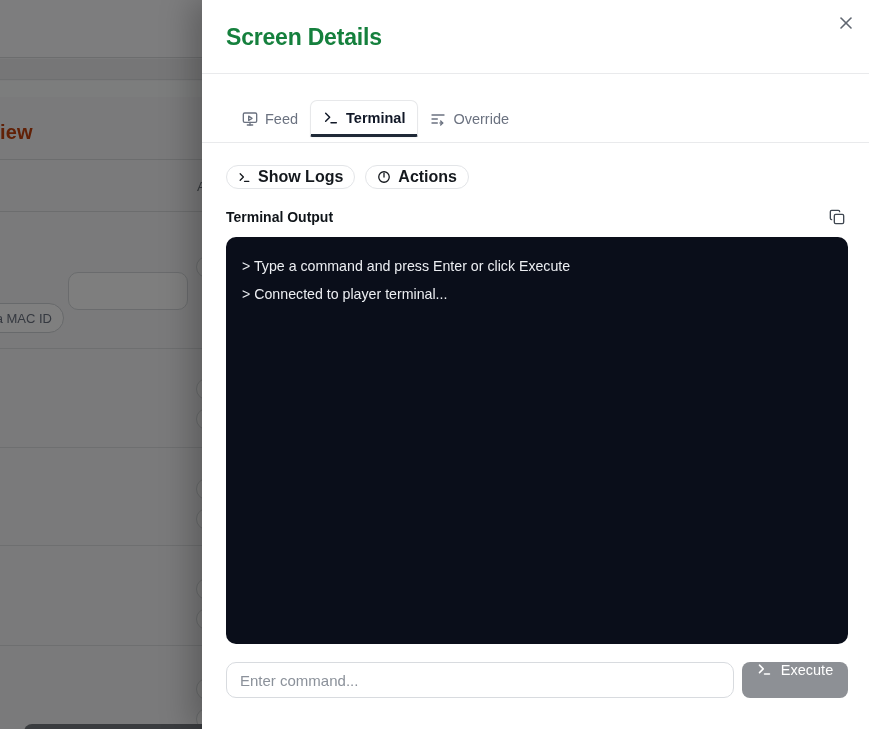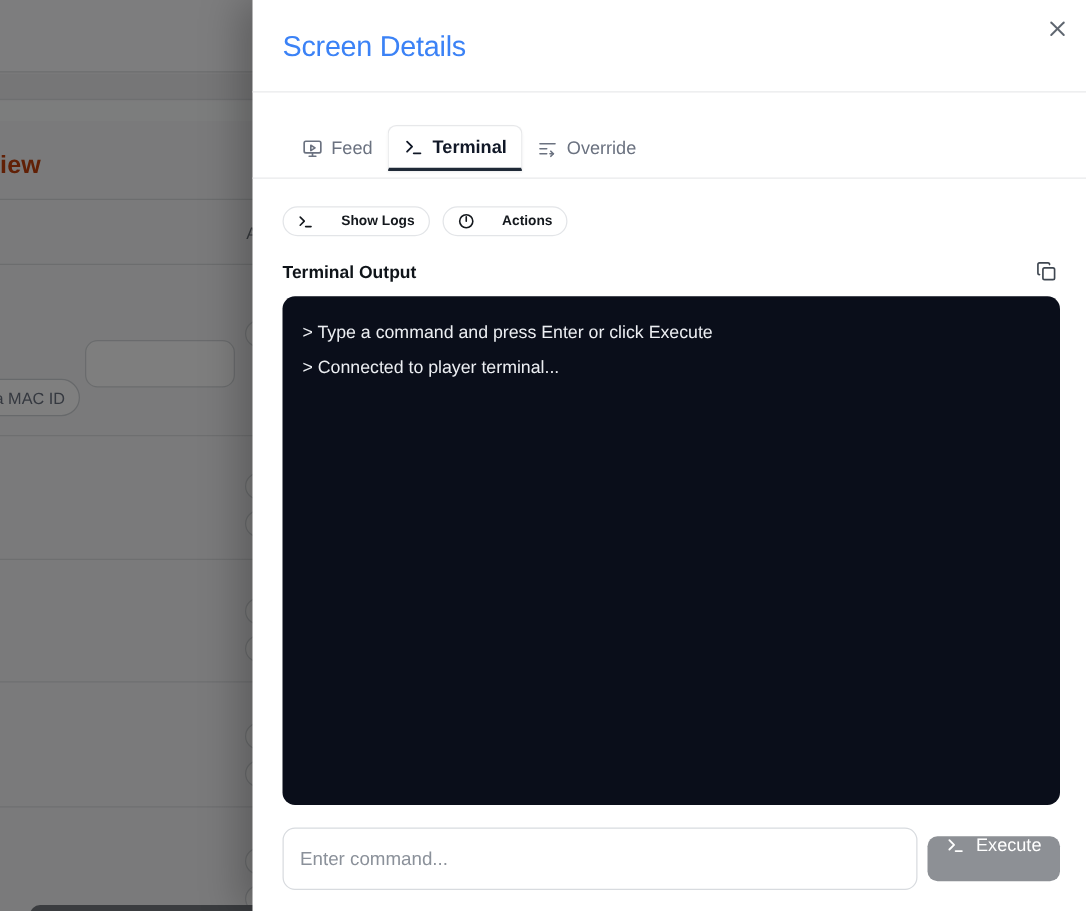--- a/index.html
+++ b/index.html
@@ -23,46 +23,46 @@
                background:#ffffff; display:flex; align-items:center; justify-content:flex-end; padding-right:11px;
                font-size:13px; color:#6b7280; }
   .u-toast { position:absolute; left:24px; top:724px; width:260px; height:10px; background:#75797e; border-radius:8px 8px 0 0; }
 
   .backdrop { position:absolute; inset:0; z-index:1; background:rgba(0,0,0,0.5); }
 
   
   .modal { position:absolute; left:202px; top:0; width:667px; height:729px; z-index:2; background:#ffffff;
            box-shadow:-10px 0 30px rgba(0,0,0,.25); display:flex; flex-direction:column; }
   .m-header { position:relative; height:74px; border-bottom:1px solid #e9eaec; padding:24px 24px 0 24px; flex:0 0 auto; }
-  .m-title { font-size:23px; font-weight:400; color:#3b82f6; letter-spacing:-.2px; }
+  .m-title { font-size:23px; font-weight:700; color:#15803d; letter-spacing:-.2px; }
   .m-close { position:absolute; top:10px; right:10px; width:26px; height:26px; border:none; background:transparent;
              color:#5f6670; cursor:pointer; display:flex; align-items:center; justify-content:center; }
 
   .m-tabs { margin-top:26px; padding:0 28px; border-bottom:1px solid #e9eaec; display:flex; align-items:flex-start; height:43px; flex:0 0 auto; }
   .tab { height:37px; padding:0 12px; display:flex; align-items:center; gap:7px; font-size:14.5px; color:#6b7280;
          background:transparent; border:none; cursor:pointer; }
   .tab.active { background:#fff; border:1px solid #e7e8ea; border-bottom:3px solid #1f2937; border-radius:7px 7px 2px 2px;
                 color:#111827; font-weight:600; box-shadow:0 1px 2px rgba(0,0,0,.04); }
   .tab svg { flex:0 0 auto; }
 
   .m-body { padding:22px 21px 0 24px; flex:1 1 auto; display:flex; flex-direction:column; }
   .m-actions { display:flex; gap:10px; }
   .pill-btn { height:24px; padding:0 11px; border:1px solid #e3e5e8; border-radius:12px; background:#fff;
-              display:flex; align-items:center; gap:22px; font-size:11px; font-weight:600; color:#14181d; cursor:pointer; }
+              display:flex; align-items:center; gap:7px; font-size:16px; font-weight:600; color:#14181d; cursor:pointer; }
 
   .m-sectionrow { margin-top:17px; display:flex; align-items:center; justify-content:space-between; }
   .m-sectiontitle { font-size:14px; font-weight:600; color:#0f1419; }
   .icon-btn { width:22px; height:22px; border:none; background:transparent; color:#3f4751; cursor:pointer;
               display:flex; align-items:center; justify-content:center; }
 
   .terminal { margin-top:9px; height:407px; background:#0a0e1a; border-radius:10px; padding:15px 16px; overflow:hidden; }
   .t-line { font-size:14.2px; line-height:28px; color:#eceef2; font-family:"Liberation Sans","DejaVu Sans",sans-serif; white-space:pre; }
 
   .m-inputrow { margin-top:18px; display:flex; gap:8px; align-items:center; }
-  .cmd-input { flex:1 1 auto; height:50px; border:1px solid #d8dbdf; border-radius:10px; padding:0 13px; font-size:15px;
+  .cmd-input { flex:1 1 auto; height:36px; border:1px solid #d8dbdf; border-radius:10px; padding:0 13px; font-size:15px;
                color:#111827; background:#fff; outline:none; font-family:"Liberation Sans","DejaVu Sans",sans-serif; }
   .cmd-input::placeholder { color:#8b919a; }
   .exec-btn { flex:0 0 auto; width:106px; height:36px; border:none; border-radius:8px; background:#8d9095; color:#ffffff;
               display:flex; align-items:flex-start; justify-content:center; gap:9px; font-size:14.5px; font-weight:500;
               font-family:"Liberation Sans","DejaVu Sans",sans-serif; cursor:pointer; }
 </style>
 </head>
 <body>
 
 <div class="screen">

